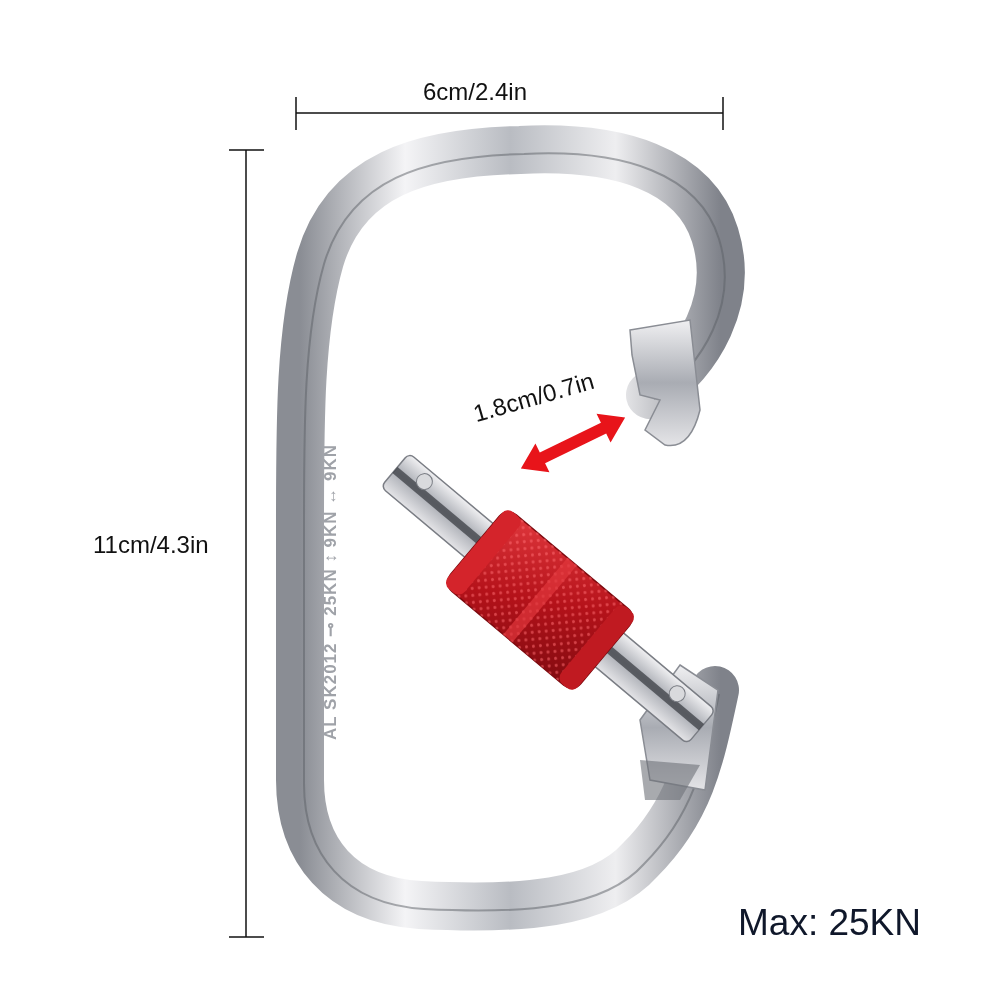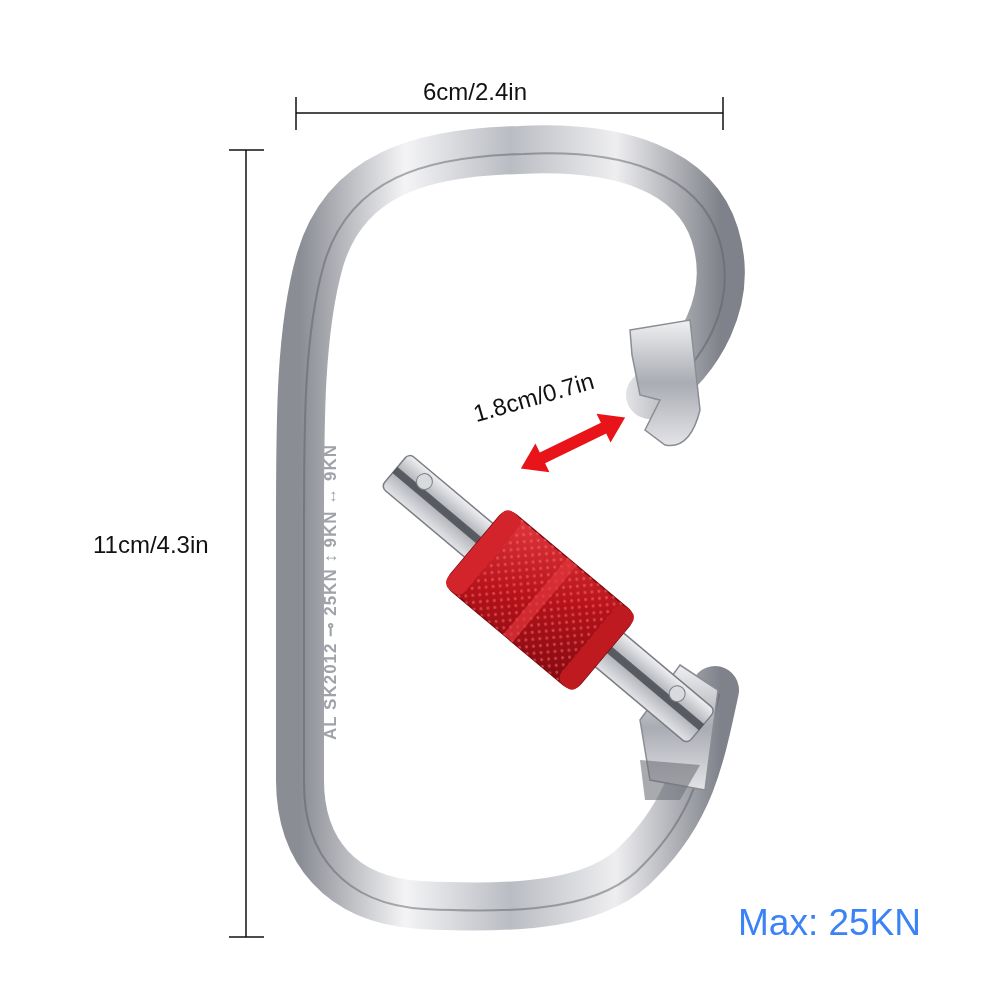--- a/index.html
+++ b/index.html
@@ -1,19 +1,19 @@
 <!DOCTYPE html>
 <html><head>
 <meta charset="utf-8">
 <style>
   html, body { margin:0; padding:0; }
   body { width:1000px; height:1000px; background:#ffffff; position:relative; overflow:hidden;
          font-family:"Liberation Sans", sans-serif; color:#111; }
   .dim-text { position:absolute; font-size:24px; color:#111; white-space:nowrap; }
-  .max-text { position:absolute; font-size:37px; color:#3b82f6; white-space:nowrap; }
+  .max-text { position:absolute; font-size:37px; color:#0f172a; white-space:nowrap; }
   svg { position:absolute; left:0; top:0; }
 </style>
 </head>
 <body>
 
 <svg width="1000" height="1000" viewBox="0 0 1000 1000">
   <defs>
     <linearGradient id="chrome" x1="0" y1="0" x2="1" y2="0">
       <stop offset="0" stop-color="#8a8d94"></stop>
       <stop offset="0.25" stop-color="#f4f4f6"></stop>

